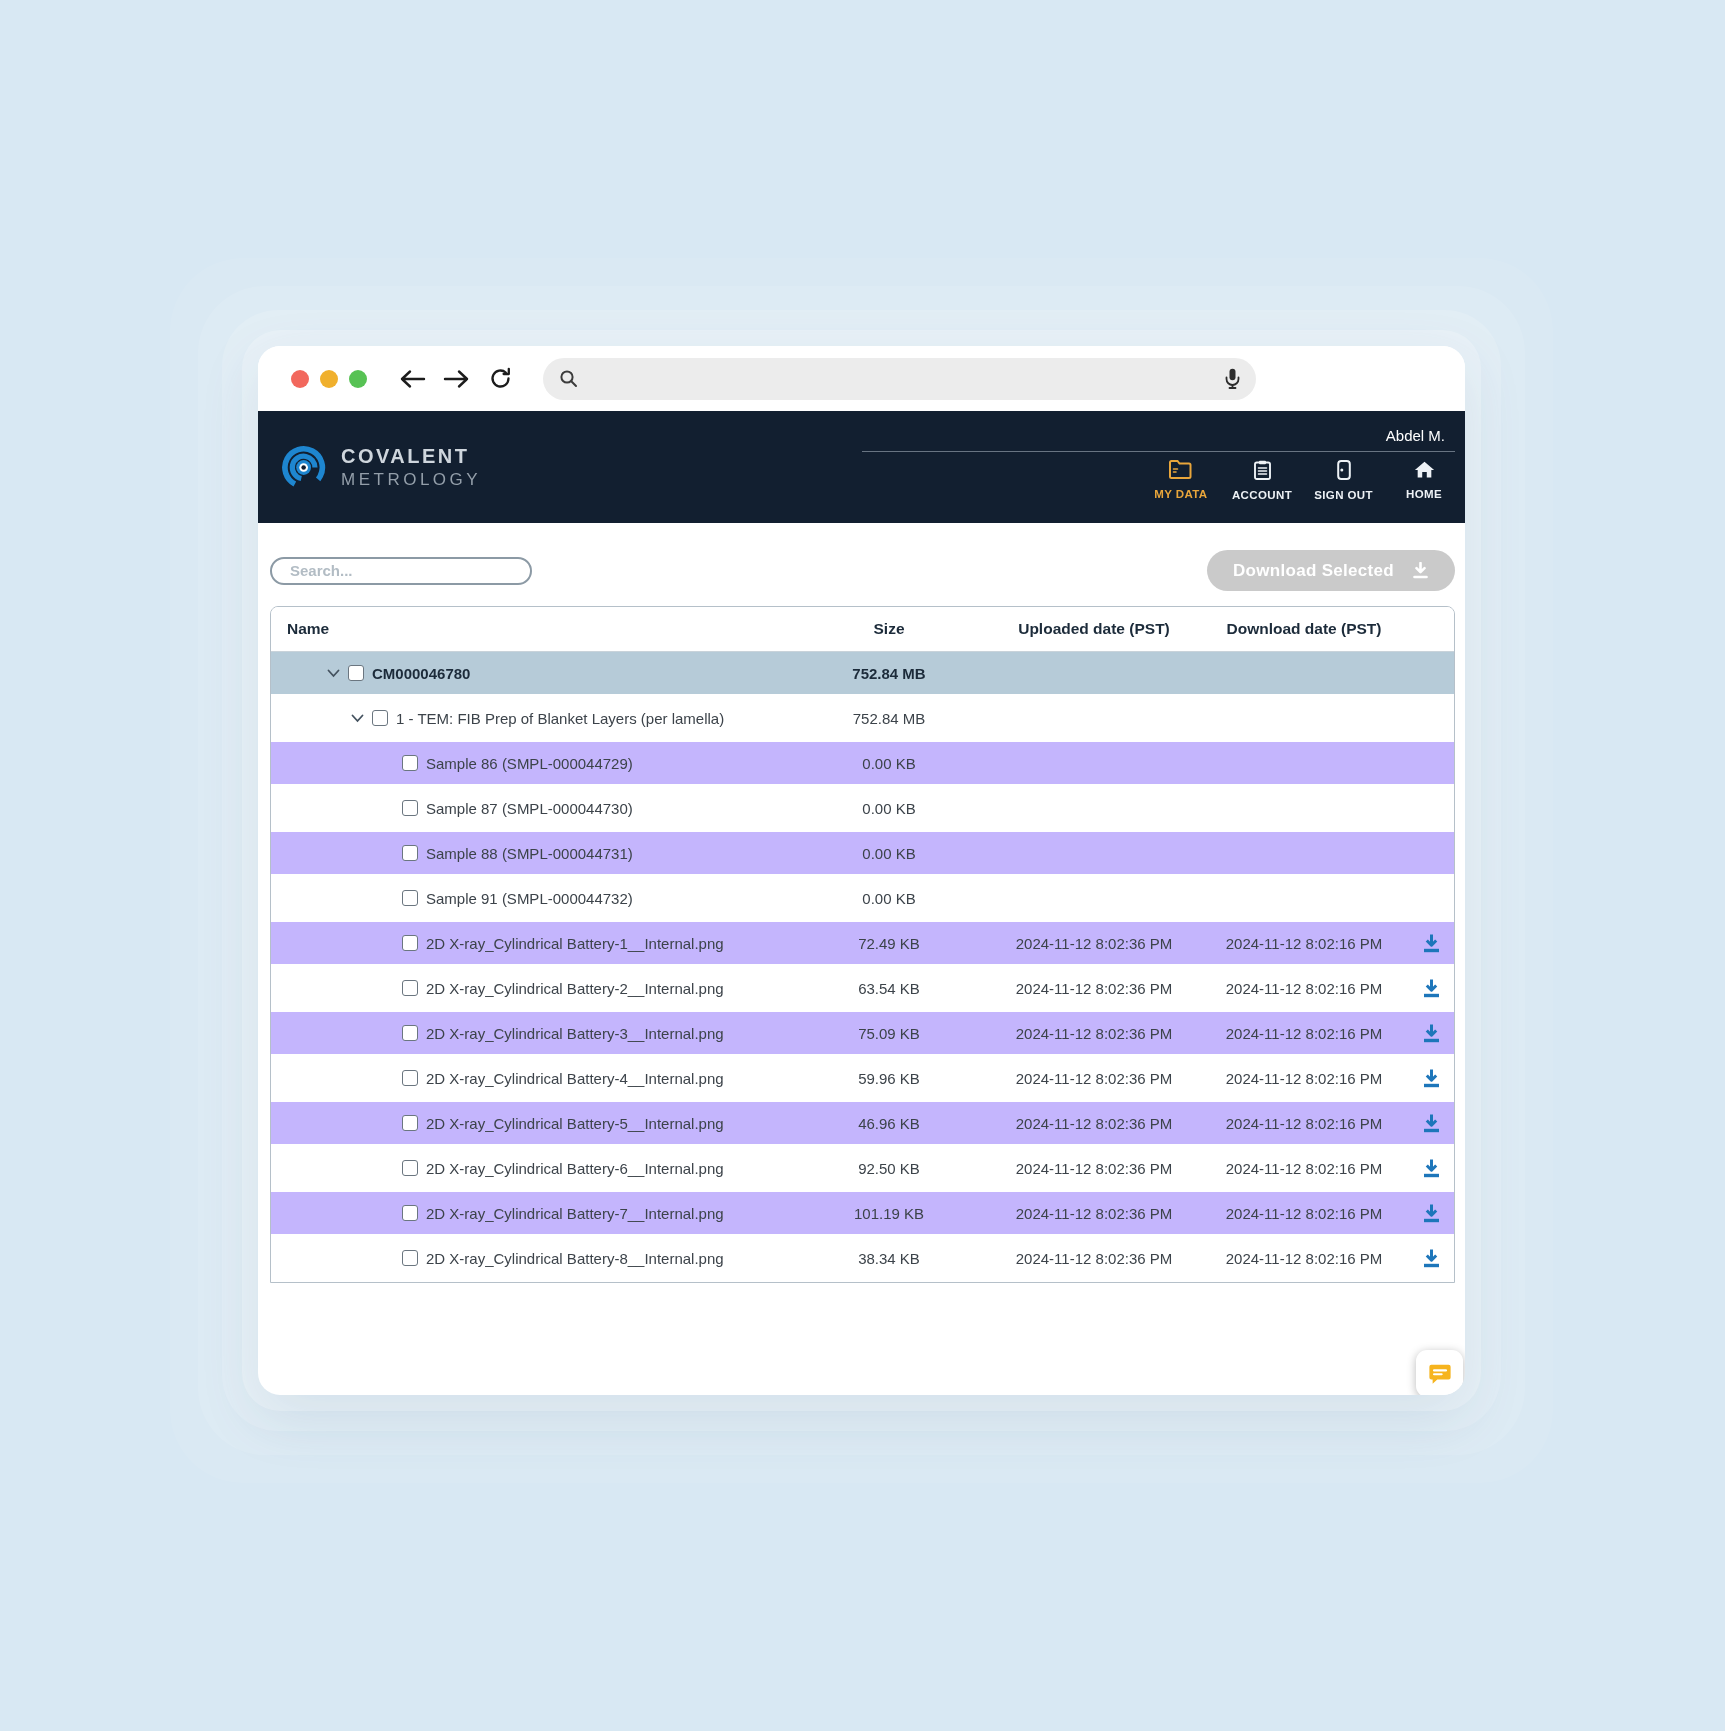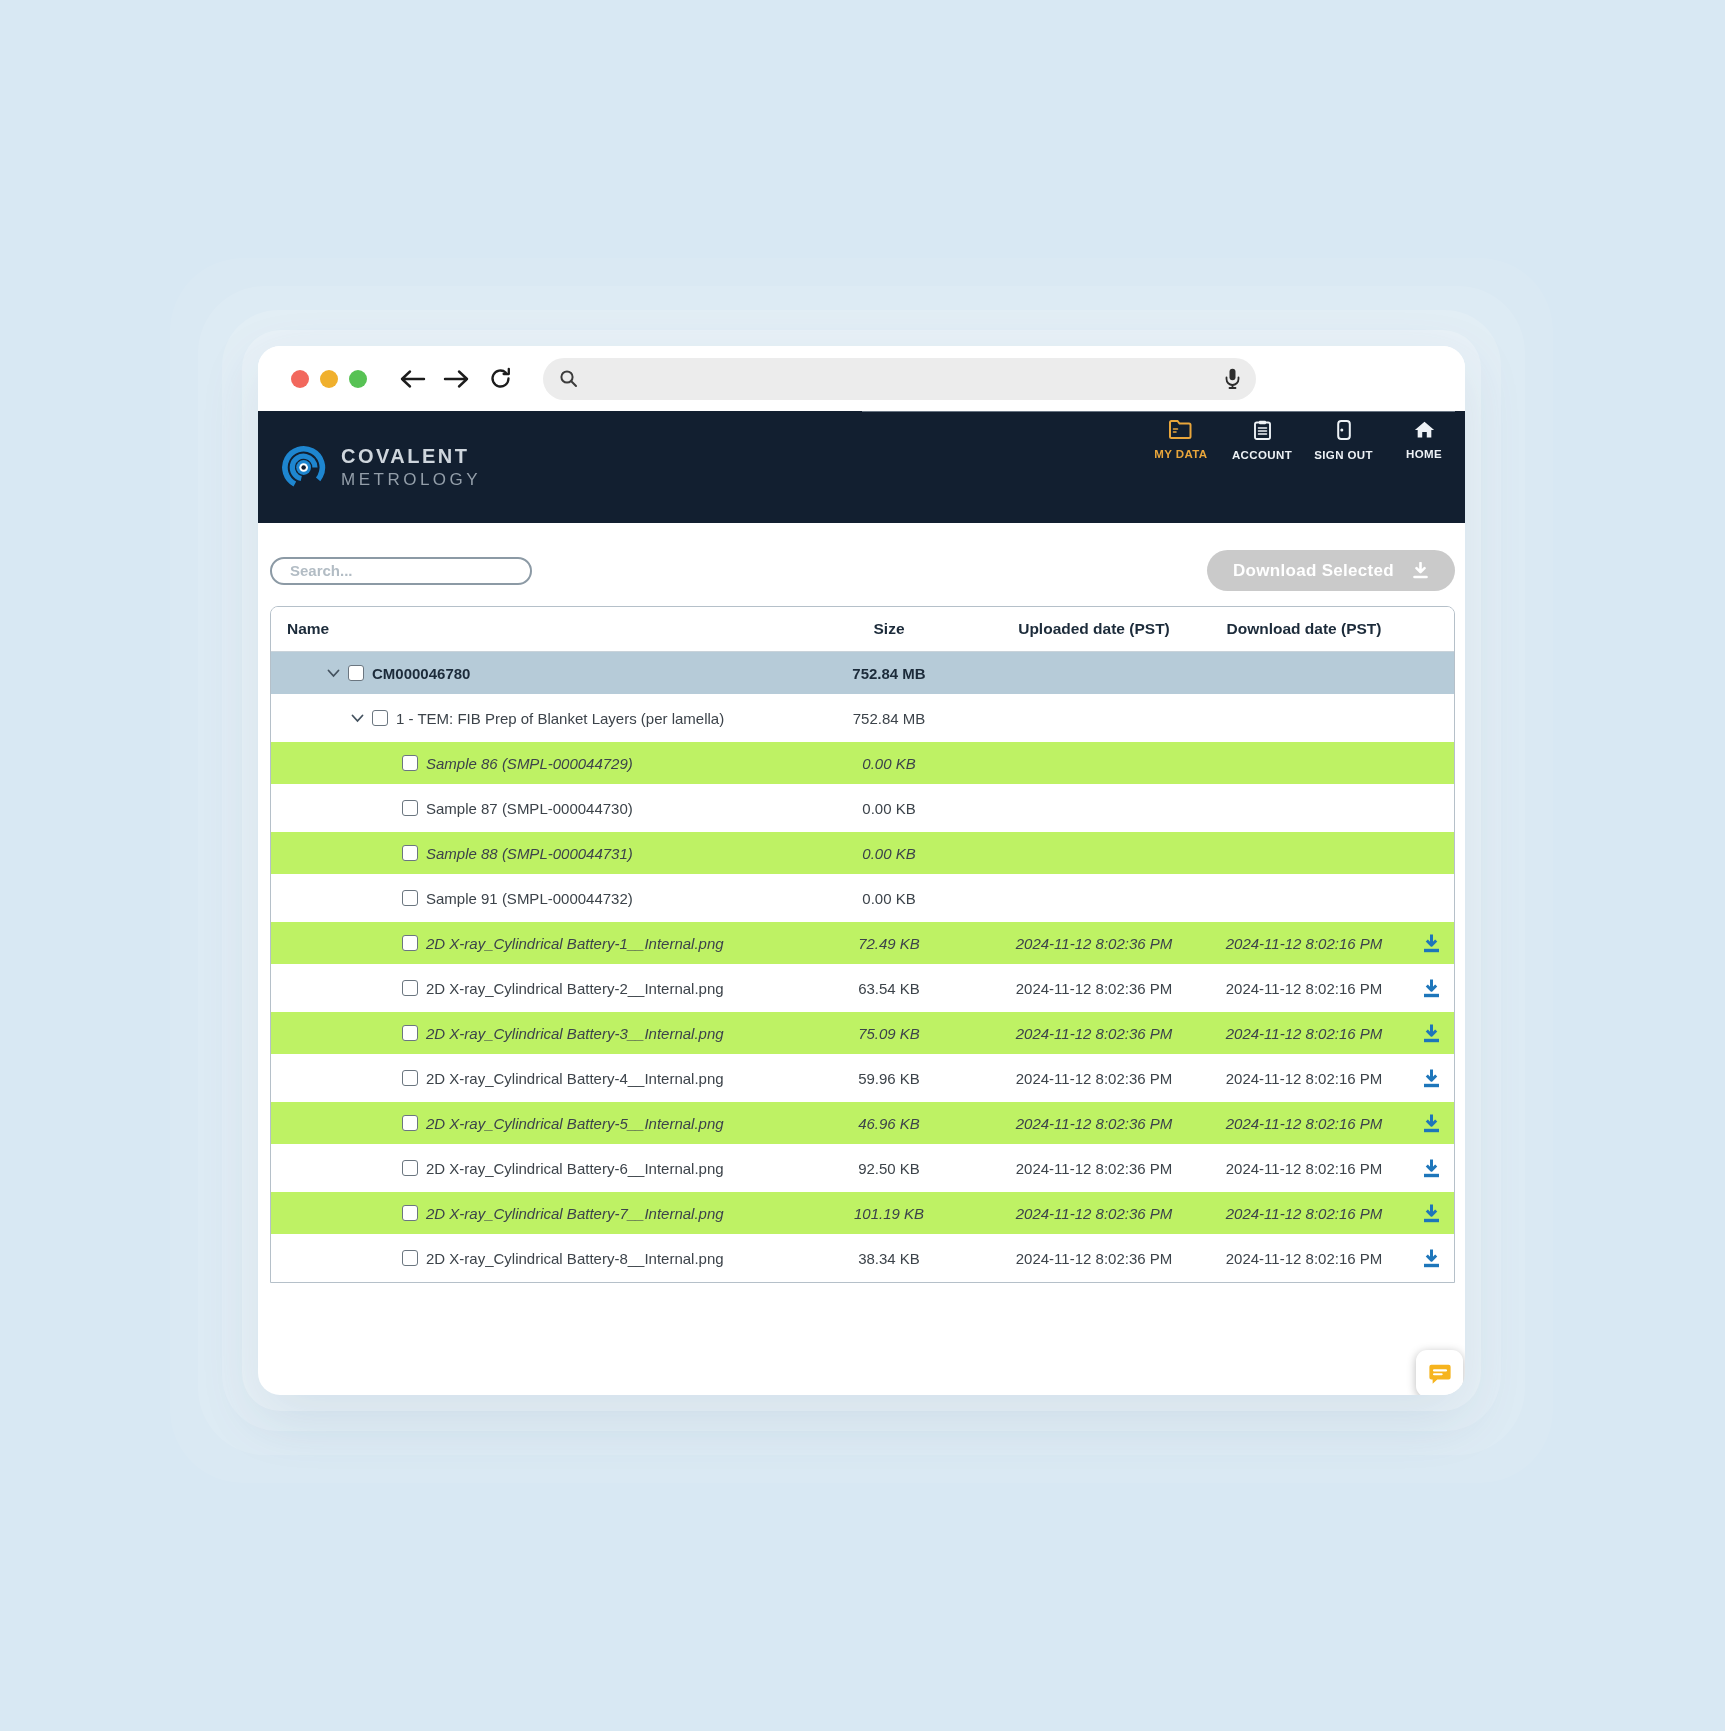--- a/index.html
+++ b/index.html
@@ -77,21 +77,21 @@
   
   .table { margin-top:15px; border:1px solid #b5c0c9; border-radius:8px 8px 0 0; overflow:hidden; }
   .thead, .trow {
     display:grid; grid-template-columns:1fr 200px 210px 210px 45px; align-items:center;
   }
   .thead { height:45px; border-bottom:1px solid #c9d3da; background:#fff; }
   .th { font-size:15.5px; font-weight:bold; color:#1c2b3a; text-align:center; }
   .th.name { text-align:left; padding-left:16px; }
   .trow { height:45px; border-bottom:3px solid #ffffff; font-size:15px; color:#3c434a; }
   .trow.v-selected { background:#b6cbd8; }
-  .trow.v-stripe   { background:#bef264;font-style:italic; }
+  .trow.v-stripe   { background:#c4b5fd; }
   .trow.v-plain    { background:#ffffff; }
   .trow.bold { font-weight:bold; color:#1c2b3a; }
   .cell-name { display:flex; align-items:center; gap:8px;margin-left:38px; }
   .lvl-0 .cell-name { padding-left:18px; }
   .lvl-1 .cell-name { padding-left:42px; }
   .lvl-2 .cell-name { padding-left:93px; }
   .chev { display:flex; align-items:center; cursor:pointer; }
   .cbx { width:16px; height:16px; border:1.6px solid #6b7680; border-radius:3px;
     background:#fff; flex:0 0 auto; cursor:pointer; }
   .cell-size, .cell-up, .cell-mod { text-align:center; }
@@ -158,20 +158,21 @@
         <circle cx="4.5" cy="22" r="1.7" fill="#1e86d0"></circle>
         <circle cx="3.5" cy="29" r="1.7" fill="#1e86d0"></circle>
         <circle cx="4.5" cy="36" r="1.7" fill="#1e86d0"></circle>
       </svg>
       <div class="brand-text">
         <div class="l1">COVALENT</div>
         <div class="l2">METROLOGY</div>
       </div>
     </div>
     <div class="header-right">
+      <div class="user-name">Abdel M.</div>
       <div class="header-divider"></div>
       <div class="header-nav">
 
         <div class="nav-item active">
           <svg width="23" height="19" viewBox="0 0 23 19">
             <path d="M1 2.5 a1.5 1.5 0 0 1 1.5-1.5 h6 l2 2.5 h9.5 a1.5 1.5 0 0 1 1.5 1.5 v11.5 a1.5 1.5 0 0 1 -1.5 1.5 h-17.5 a1.5 1.5 0 0 1 -1.5-1.5 z" fill="none" stroke="#e9a63b" stroke-width="2"></path>
             <path d="M4.5 9 h4 M4.5 12 h2.5" stroke="#e9a63b" stroke-width="1.6" stroke-linecap="round"></path>
           </svg>
           <span class="nav-label">MY DATA</span>
         </div>

